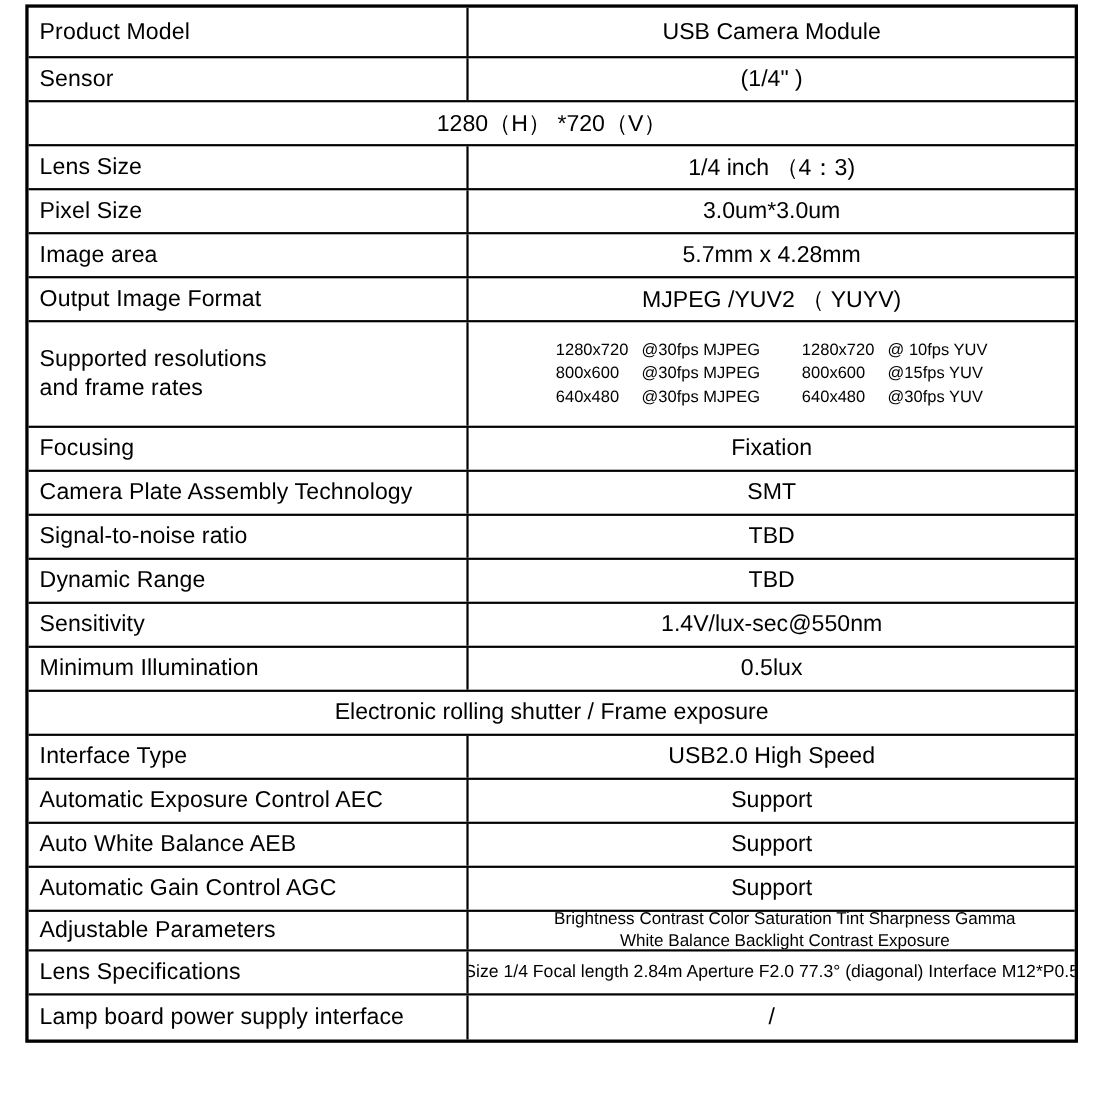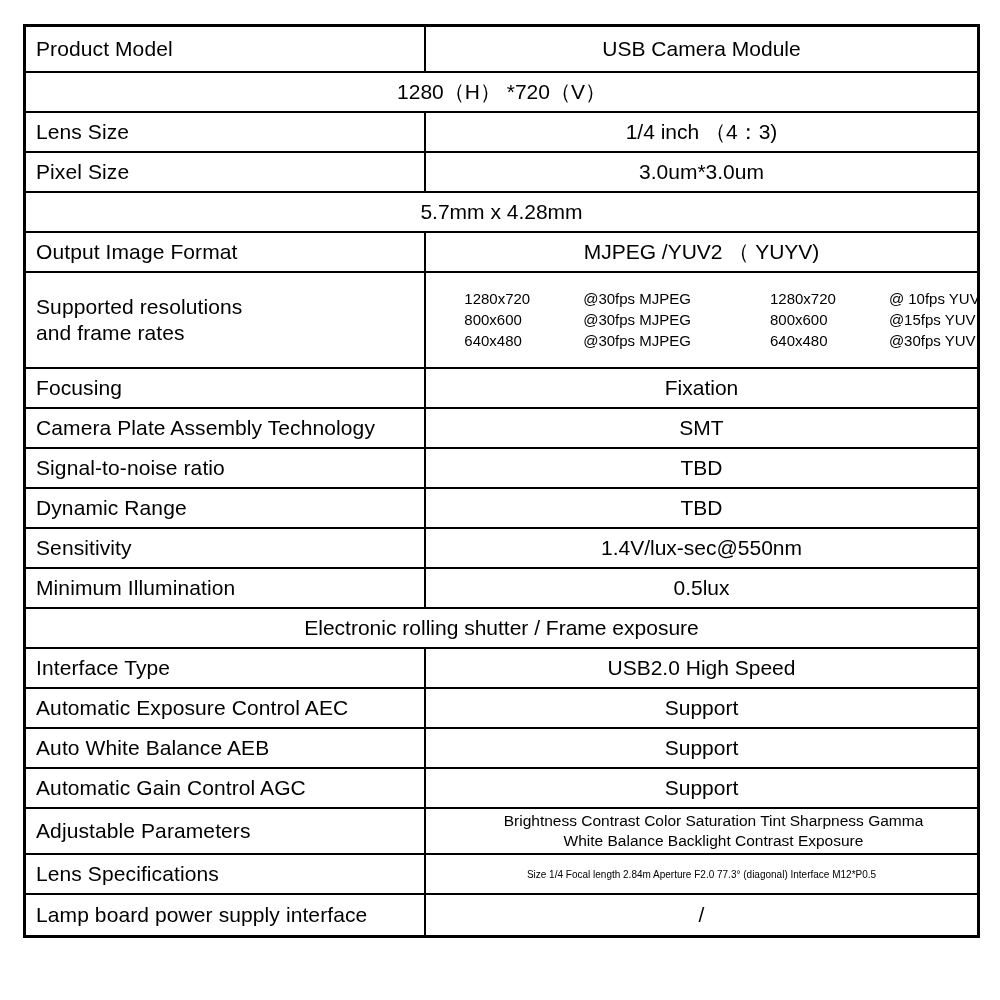--- a/index.html
+++ b/index.html
@@ -8,39 +8,39 @@
     background: #ffffff;
     width: 1000px;
     height: 1000px;
     font-family: "Liberation Sans", sans-serif;
     color: #000000;
     -webkit-font-smoothing: antialiased;
   }
   .spec-table {
     position: absolute;
     left: 23px;
-    top: 24px;
+    top: 4px;
     width: 957px;
     border: 3px solid #000000;
     box-sizing: border-box;
     display: flex;
     flex-direction: column;
     background: #ffffff;
   }
   .row {
     display: flex;
     box-sizing: border-box;
     border-bottom: 2px solid #000000;
     height: 40px;
     flex: 0 0 auto;
   }
   .row:first-child { height: 46px; }
   .row:last-child { border-bottom: none; }
   .row.row-tall { height: 96px; }
-  .row.row-2line { height: 46px; gap: 24px; }
+  .row.row-2line { height: 36px; gap: 24px; }
   .label-cell {
     width: 400px;
     flex: 0 0 400px;
     box-sizing: border-box;
     border-right: 2px solid #000000;
     display: flex;
     flex-direction: column;
     justify-content: center;
     align-items: flex-start;
     padding-left: 10px;
@@ -53,54 +53,62 @@
     display: flex;
     flex-direction: column;
     justify-content: center;
     align-items: center;
     text-align: center;
     font-size: 21px;
     padding: 0 4px;
     box-sizing: border-box;
     overflow: hidden;
   }
-  .value-cell.small { font-size: 10px; white-space: nowrap; }
+  .value-cell.small { font-size: 16px; white-space: nowrap; }
   .value-cell.lines { font-size: 15.5px; line-height: 1.3; }
   .res-wrap {
     display: flex;
     flex-direction: row;
     justify-content: center;
     align-items: center;
     gap: 38px;
     width: 100%;
   }
   .res-group {
     display: grid;
     grid-template-columns: auto auto;
     column-gap: 12px;
     row-gap: 3px;
     font-size: 15px;
     text-align: left;
     line-height: 1.2;
   }
-  .res-group span { white-space: nowrap; margin-left: 41px; }
+  .res-group span { white-space: nowrap; }
 </style>
 </head>
 <body>
 
 <div class="spec-table">
     <div class="row">
       <div class="label-cell">
         <span>Product Model</span>
       </div>
       <div class="value-cell">
         <span>USB Camera Module</span>
       </div>
     </div>
     <div class="row">
+      <div class="label-cell">
+        <span>Sensor</span>
+      </div>
+      <div class="value-cell">
+        <span>(1/4" )</span>
+      </div>
+    </div>
+    <div class="row">
       <div class="value-cell">
         <span>1280（H） *720（V）</span>
       </div>
     </div>
     <div class="row">
       <div class="label-cell">
         <span>Lens Size</span>
       </div>
       <div class="value-cell">
         <span>1/4 inch （4：3)</span>
@@ -108,20 +116,23 @@
     </div>
     <div class="row">
       <div class="label-cell">
         <span>Pixel Size</span>
       </div>
       <div class="value-cell">
         <span>3.0um*3.0um</span>
       </div>
     </div>
     <div class="row">
+      <div class="label-cell">
+        <span>Image area</span>
+      </div>
       <div class="value-cell">
         <span>5.7mm x 4.28mm</span>
       </div>
     </div>
     <div class="row">
       <div class="label-cell">
         <span>Output Image Format</span>
       </div>
       <div class="value-cell">
         <span>MJPEG /YUV2 （ YUYV)</span>

